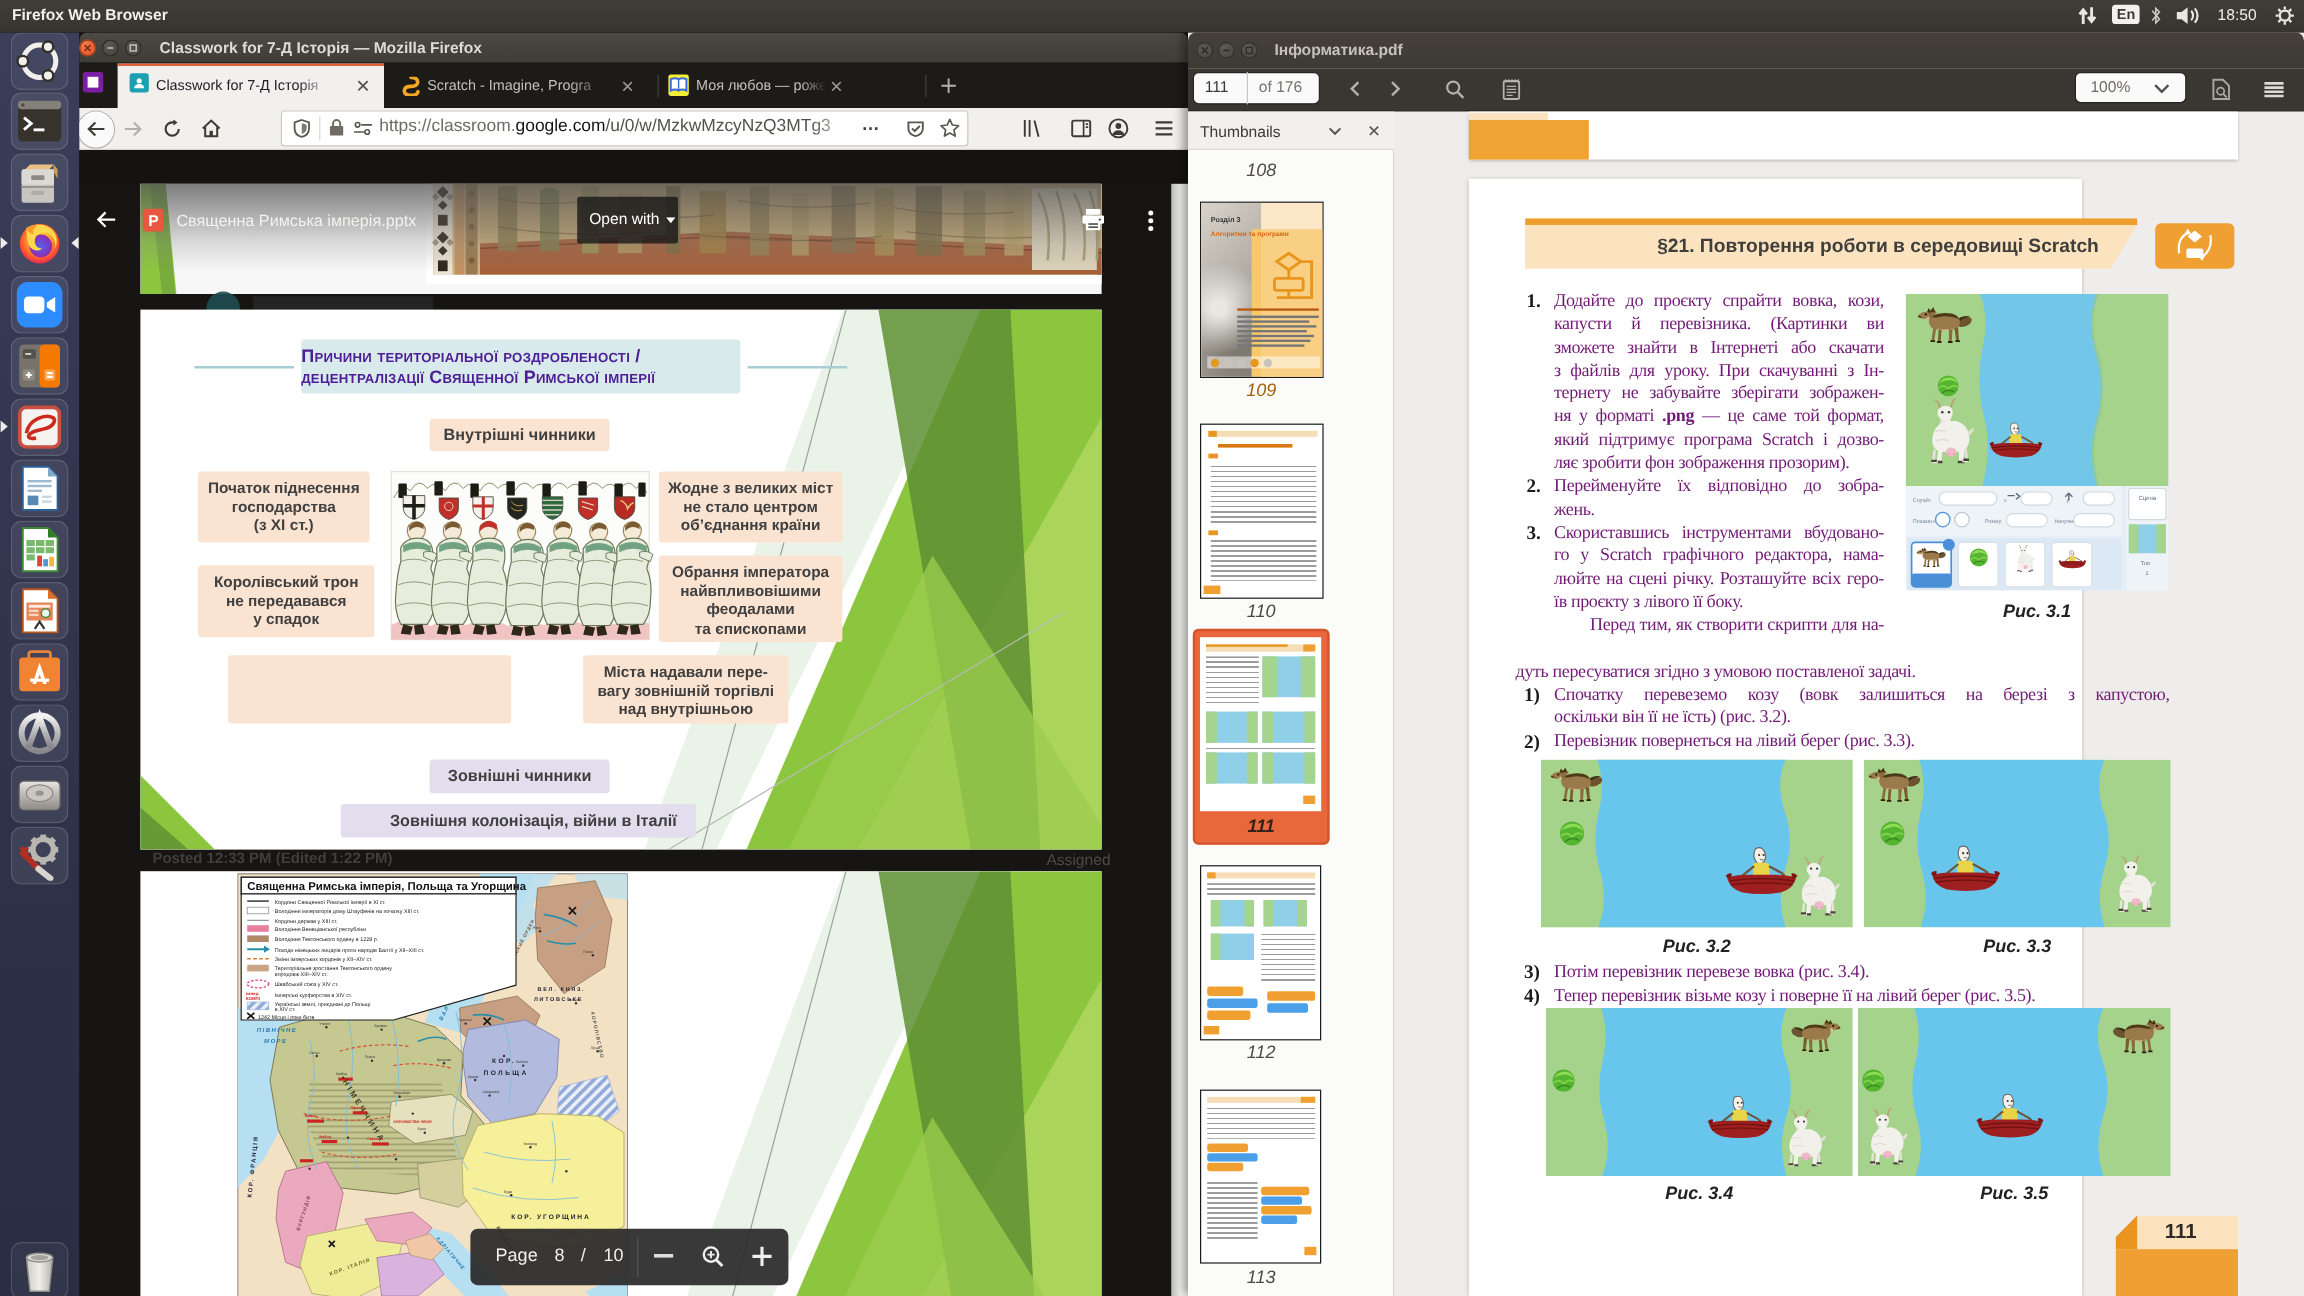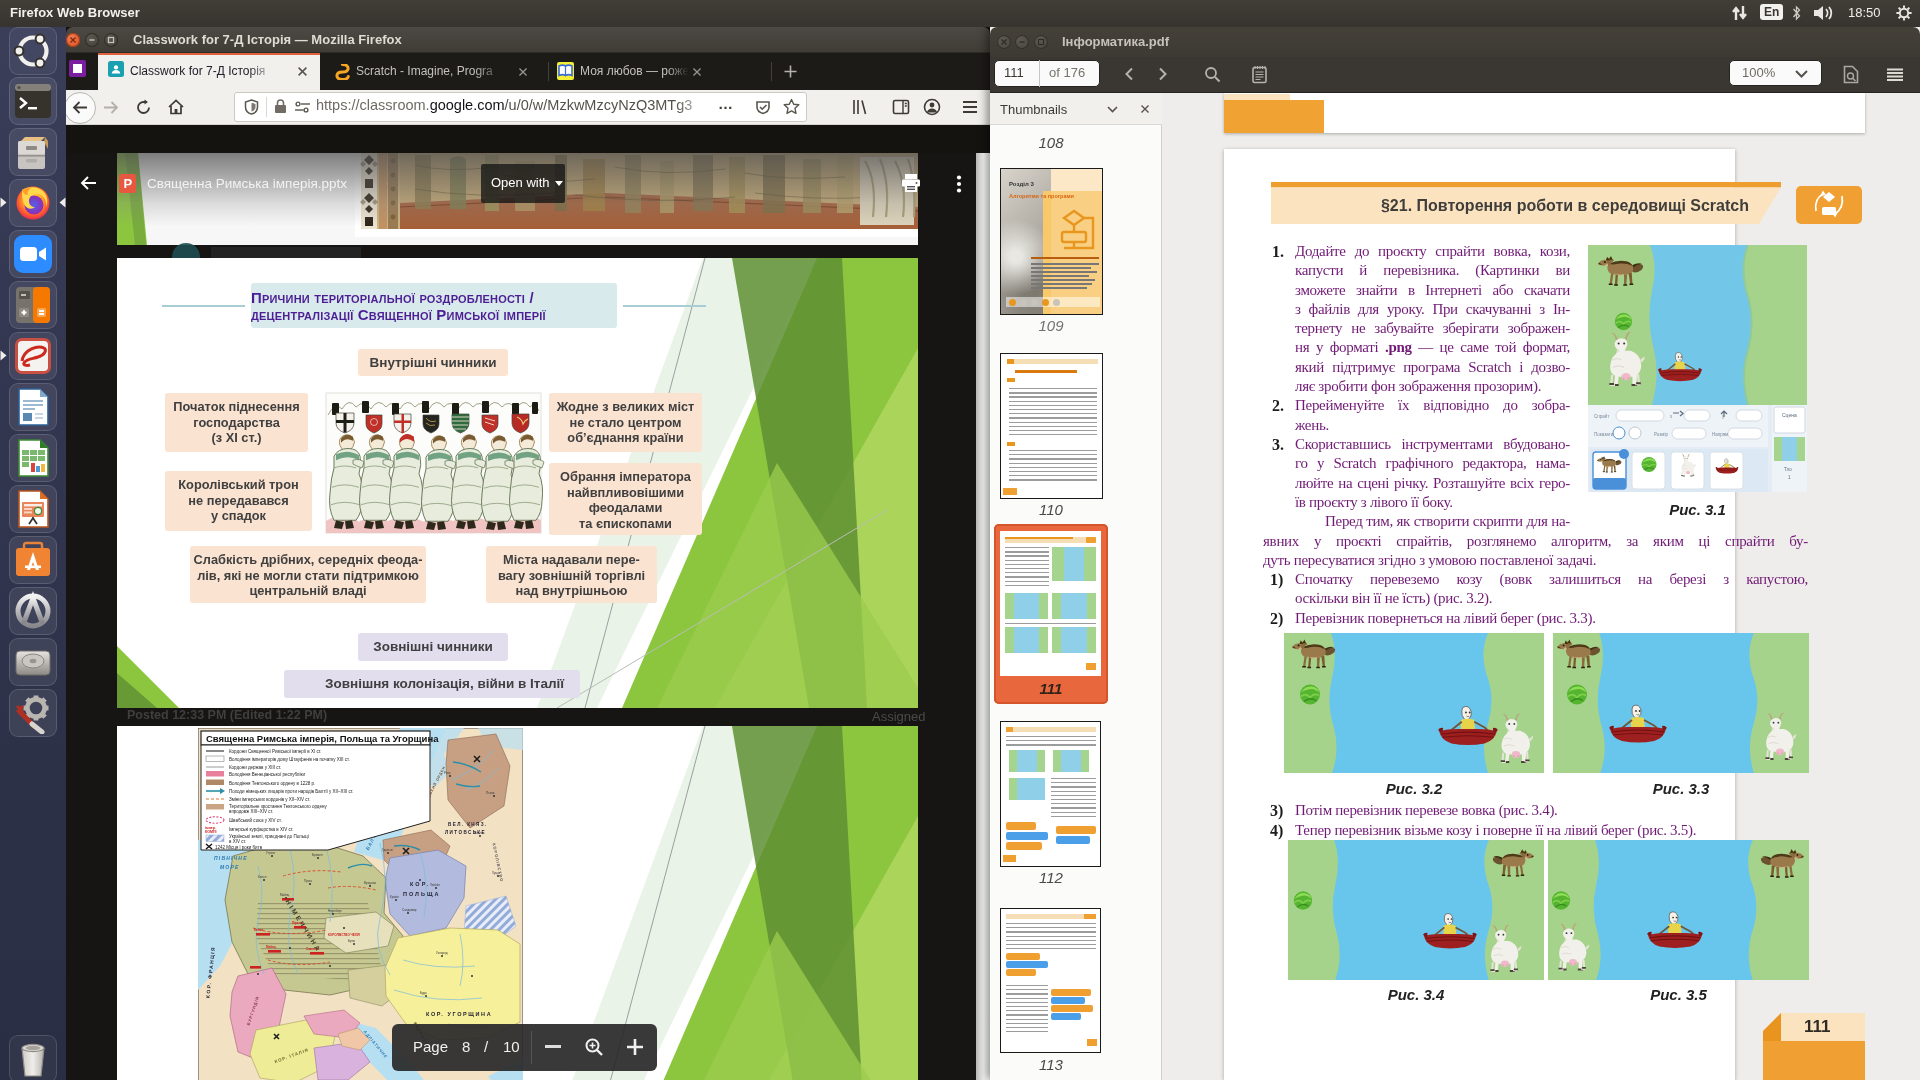--- a/index.html
+++ b/index.html
@@ -601,21 +601,20 @@
           </g>
         </g>
       </svg>
 
       <div class="abs" style="left:134px;top:31px;width:366px;text-align:left;font-size:15px;line-height:17px;color:#4c1d95;font-variant:small-caps;font-weight:600;letter-spacing:.2px;">Причини територіальної роздробленості /<br>децентралізації Священної Римської імперії</div>
       <div class="abs" style="left:241px;top:97px;width:150px;text-align:center;font-size:13.5px;font-weight:bold;color:#404040;">Внутрішні чинники</div>
       <div class="abs" style="left:48px;top:141px;width:143px;text-align:center;font-size:12.8px;line-height:15.6px;font-weight:600;color:#404040;">Початок піднесення<br>господарства<br>(з XI ст.)</div>
       <div class="abs" style="left:48px;top:219px;width:147px;text-align:center;font-size:12.8px;line-height:15.6px;font-weight:600;color:#404040;">Королівський трон<br>не передавався<br>у спадок</div>
       <div class="abs" style="left:432px;top:141px;width:153px;text-align:center;font-size:12.8px;line-height:15.6px;font-weight:600;color:#404040;">Жодне з великих міст<br>не стало центром<br>об’єднання країни</div>
       <div class="abs" style="left:432px;top:211px;width:153px;text-align:center;font-size:12.8px;line-height:15.6px;font-weight:600;color:#404040;">Обрання імператора<br>найвпливовішими<br>феодалами<br>та єпископами</div>
-      <div class="abs" style="left:73px;top:294px;width:236px;text-align:center;font-size:12.8px;line-height:15.6px;font-weight:600;color:#404040;">Слабкість дрібних, середніх феода-<br>лів, які не могли стати підтримкою<br>центральній владі</div>
       <div class="abs" style="left:369px;top:294px;width:171px;text-align:center;font-size:12.8px;line-height:15.6px;font-weight:600;color:#404040;">Міста надавали пере-<br>вагу зовнішній торгівлі<br>над внутрішньою</div>
       <div class="abs" style="left:241px;top:381px;width:150px;text-align:center;font-size:13.5px;font-weight:bold;color:#404040;">Зовнішні чинники</div>
       <div class="abs" style="left:167px;top:418px;width:321px;text-align:center;font-size:13.5px;font-weight:bold;color:#404040;">Зовнішня колонізація, війни в Італії</div>
     </div>
 
     <div class="abs" style="left:61px;top:555px;font-size:12.5px;font-weight:bold;color:#3f3f3f;">Posted 12:33 PM (Edited 1:22 PM)</div>
     <div class="abs" style="left:806px;top:556px;font-size:13px;color:#4a4a4a;">Assigned</div>
 
     <div class="abs" style="left:51px;top:573px;width:801px;height:354px;background:#fff;overflow:hidden;">
       <svg width="801" height="450" viewBox="0 0 801 450" style="position:absolute;left:0;top:0;">
@@ -925,21 +924,21 @@
       <div class="abs" style="left:30px;top:110px;width:64px;height:1.6px;background:#777;"></div>
       <div class="abs" style="left:30px;top:114px;width:61px;height:1.6px;background:#777;"></div>
       <div class="abs" style="left:30px;top:118px;width:56px;height:1.6px;background:#777;"></div>
       <div class="abs" style="left:5px;top:128px;width:94px;height:10px;background:rgba(255,255,255,.5);"></div>
       <div class="abs" style="left:8px;top:130px;width:7px;height:7px;border-radius:50%;background:#e8961e;"></div>
       <div class="abs" style="left:19px;top:130px;width:7px;height:7px;border-radius:50%;background:#c8c4bc;"></div>
       <div class="abs" style="left:30px;top:130px;width:7px;height:7px;border-radius:50%;background:#c8c4bc;"></div>
       <div class="abs" style="left:41px;top:130px;width:7px;height:7px;border-radius:50%;background:#e8961e;"></div>
       <div class="abs" style="left:52px;top:130px;width:7px;height:7px;border-radius:50%;background:#c8c4bc;"></div>
     </div>
-    <div class="abs" style="left:0;top:224px;width:122px;text-align:center;font-size:15px;font-style:italic;color:#737373;">109</div>
+    <div class="abs" style="left:0;top:224px;width:122px;text-align:center;font-size:15px;font-style:italic;color:#a16207;">109</div>
 
     <div class="abs" style="left:10px;top:260px;width:103px;height:146px;background:#fff;border:1px solid #1a1a1a;overflow:hidden;">
       <div class="abs" style="left:6px;top:5px;width:91px;height:5px;background:#f5ddb5;"></div>
       <div class="abs" style="left:6px;top:5px;width:7px;height:5px;background:#e8961e;"></div>
       <div class="abs" style="left:14px;top:16px;width:62px;height:3px;background:#d87a10;"></div>
       <div class="abs" style="left:6px;top:24px;width:8px;height:4px;background:#e8961e;"></div>
       <div class="tl" style="left:8px;top:34px;width:88px;height:48px;"></div>
         <div class="tl" style="left:8px;top:96px;width:88px;height:34px;"></div>
       <div class="abs" style="left:6px;top:88px;width:8px;height:4px;background:#e8961e;"></div>
       <div class="abs" style="left:2px;top:134px;width:14px;height:7px;background:#f0a030;"></div>
@@ -1043,21 +1042,20 @@
       <div class="pl" style="left:71px;top:229px;">ляє зробити фон зображення прозорим).</div>
       <div class="pnum" style="left:48px;top:248px;">2.</div>
       <div class="pl plj" style="left:71px;top:248px;width:275px;">Перейменуйте їх відповідно до зобра-</div>
       <div class="pl" style="left:71px;top:268px;">жень.</div>
       <div class="pnum" style="left:48px;top:287px;">3.</div>
       <div class="pl plj" style="left:71px;top:287px;width:275px;">Скориставшись інструментами вбудовано-</div>
       <div class="pl plj" style="left:71px;top:306px;width:275px;">го у Scratch графічного редактора, нама-</div>
       <div class="pl plj" style="left:71px;top:326px;width:275px;">люйте на сцені річку. Розташуйте всіх геро-</div>
       <div class="pl" style="left:71px;top:345px;">їв проєкту з лівого її боку.</div>
       <div class="pl plj" style="left:101px;top:364px;width:245px;">Перед тим, як створити скрипти для на-</div>
-      <div class="pl plj" style="left:39px;top:384px;width:545px;">явних у проєкті спрайтів, розглянемо алгоритм, за яким ці спрайти бу-</div>
       <div class="pl" style="left:39px;top:403px;">дуть пересуватися згідно з умовою поставленої задачі.</div>
       <div class="pnum" style="left:46px;top:422px;">1)</div>
       <div class="pl plj" style="left:71px;top:422px;width:513px;">Спочатку перевеземо козу (вовк залишиться на березі з капустою,</div>
       <div class="pl" style="left:71px;top:441px;">оскільки він її не їсть) (рис. 3.2).</div>
       <div class="pnum" style="left:46px;top:461px;">2)</div>
       <div class="pl" style="left:71px;top:461px;">Перевізник повернеться на лівий берег (рис. 3.3).</div>
       <div class="pnum" style="left:46px;top:653px;">3)</div>
       <div class="pl" style="left:71px;top:653px;">Потім перевізник перевезе вовка (рис. 3.4).</div>
       <div class="pnum" style="left:46px;top:673px;">4)</div>
       <div class="pl" style="left:71px;top:673px;">Тепер перевізник візьме козу і поверне її на лівий берег (рис. 3.5).</div>

